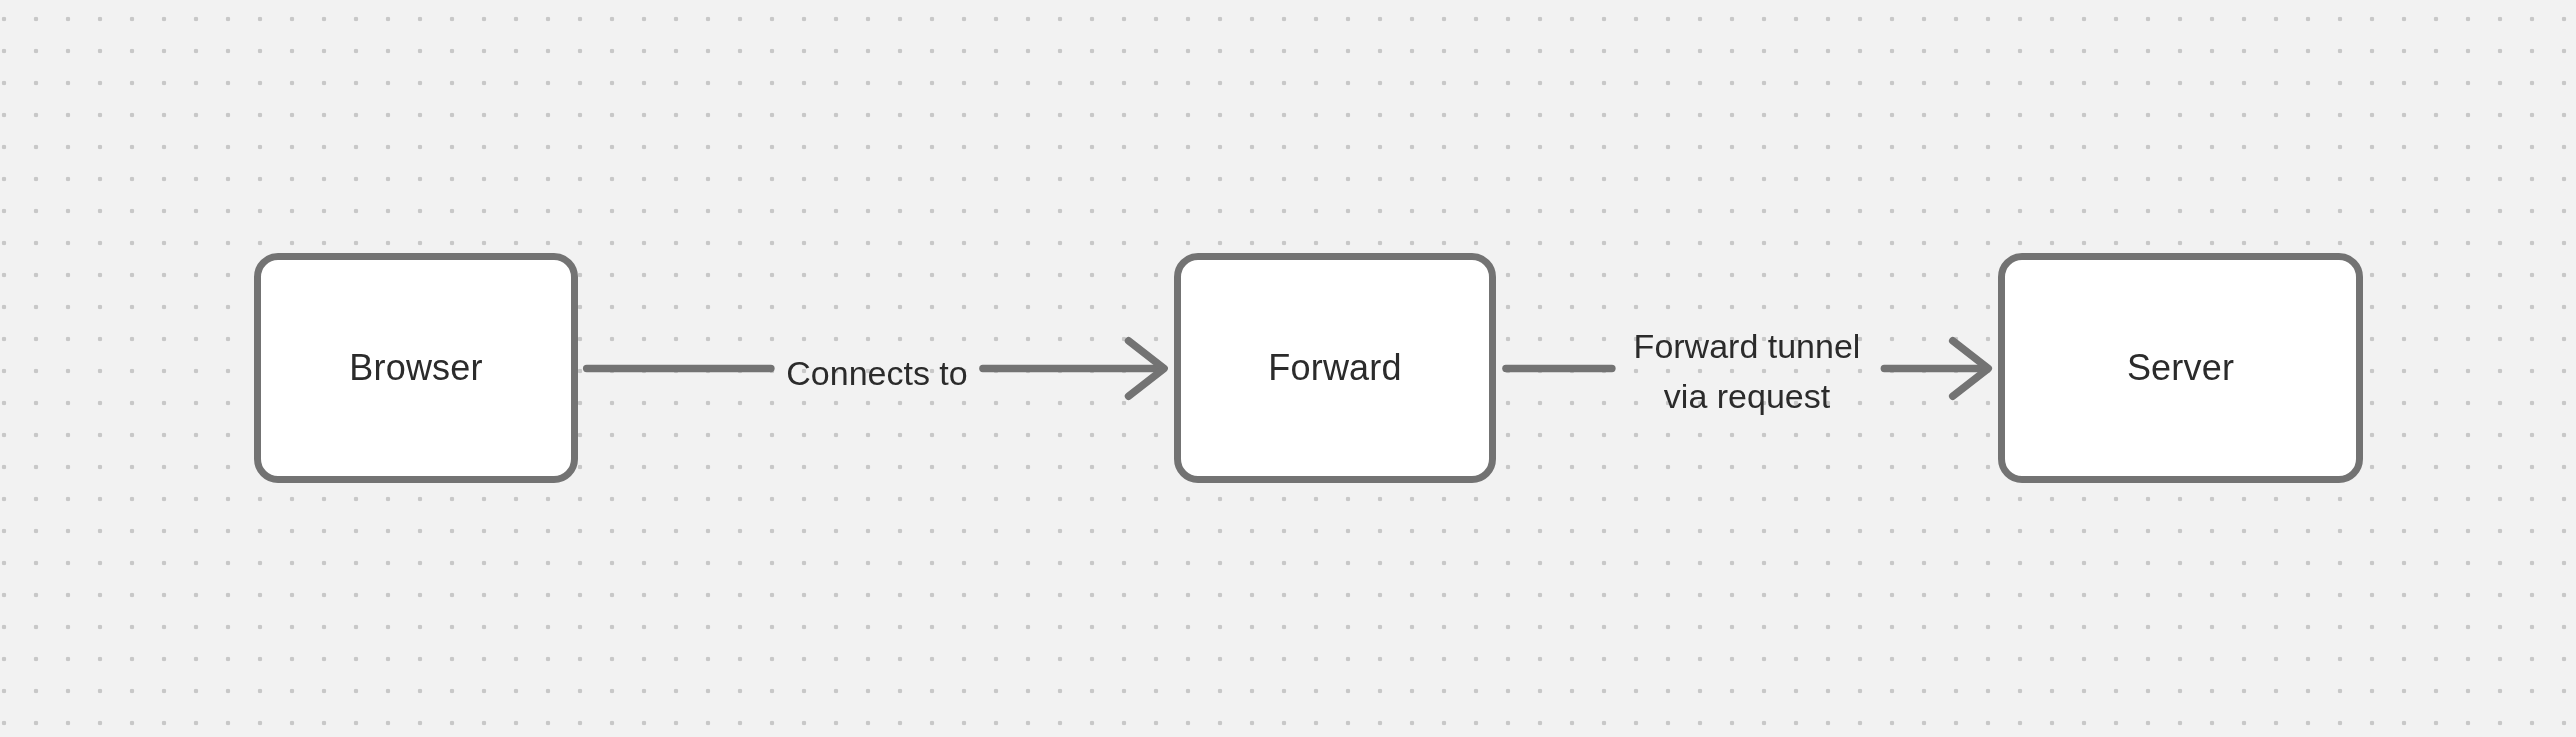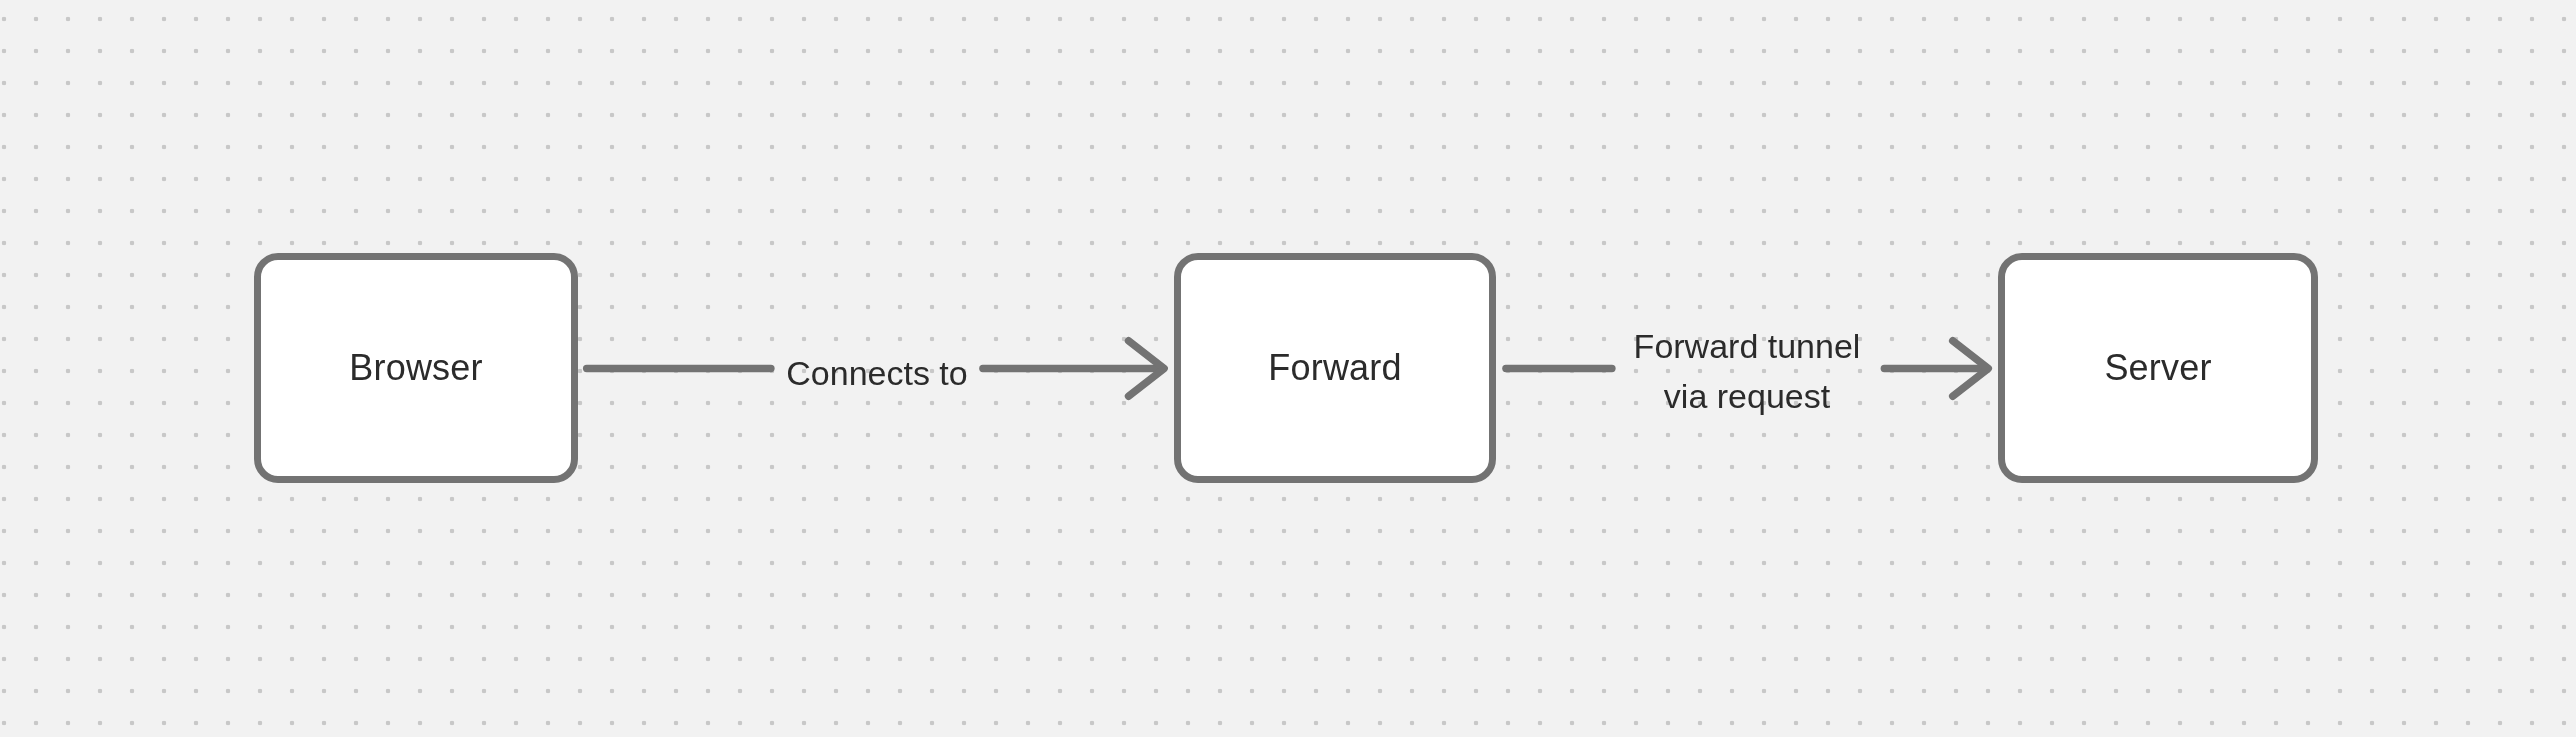--- a/index.html
+++ b/index.html
@@ -42,21 +42,21 @@
     box-sizing: border-box;
     background: #ffffff;
     border: 7px solid #737373;
     border-radius: 24px;
     display: flex;
     align-items: center;
     justify-content: center;
   }
   .node-browser { left: 254px;  width: 324px; }
   .node-gateway { left: 1174px; width: 322px; }
-  .node-server  { left: 1998px; width: 320px; }
+  .node-server  { left: 1998px; width: 365px; }
   .node-label {
     font-size: 36px;
     color: #2b2b2b;
     letter-spacing: 0.2px;
     white-space: nowrap;
   }
   .edge-label {
     position: absolute;
     transform: translate(-50%, -50%);
     font-size: 34px;

